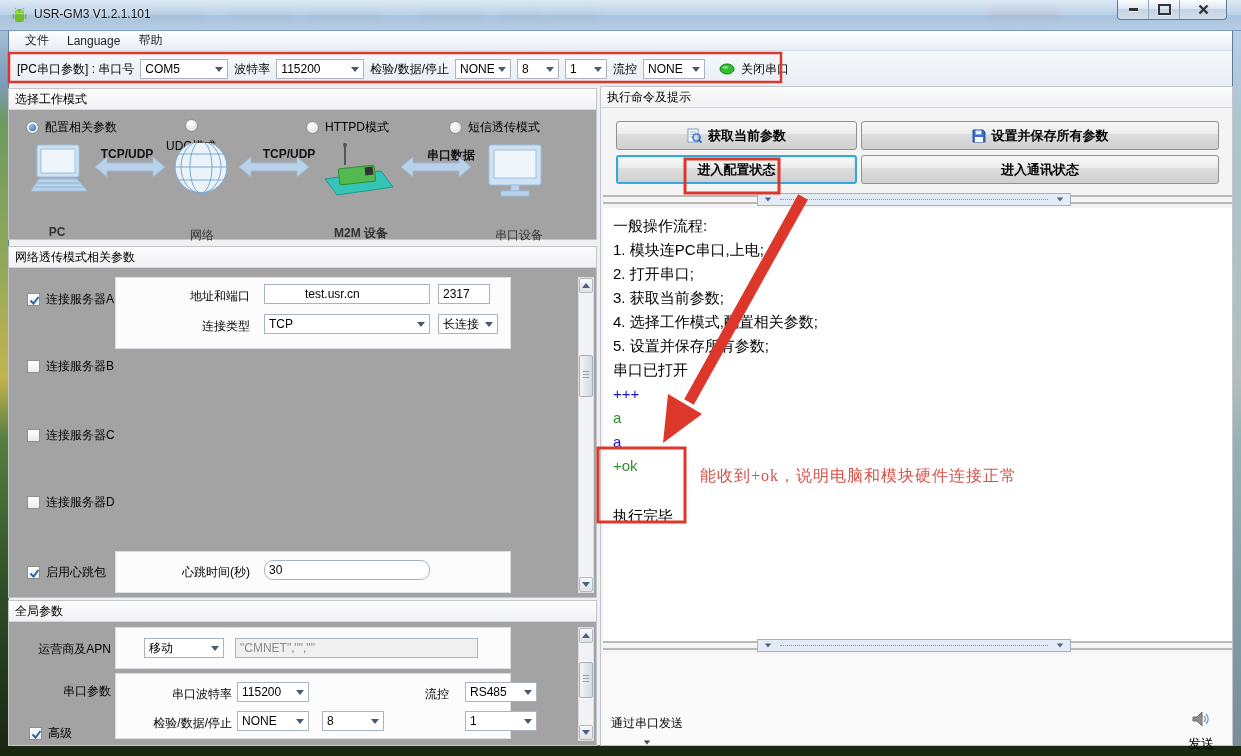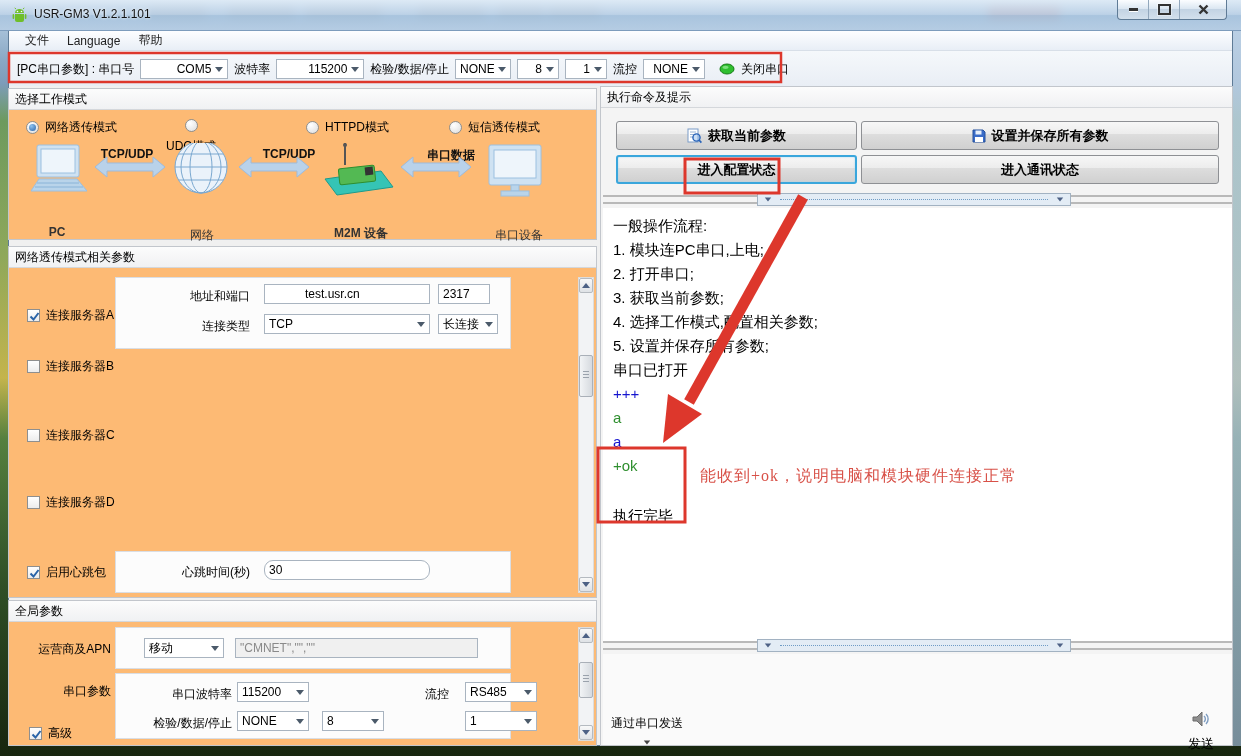--- a/index.html
+++ b/index.html
@@ -21,29 +21,29 @@
   .cap-btn:last-child{border-right:none;width:46px;}
   .glyph-min{width:9px;height:3px;background:#333;box-shadow:0 1px 0 #fff;}
   .glyph-max{width:9px;height:7px;border:2px solid #333;box-shadow:0 0 0 1px #ffffff66;}
   .win-edge-right{right:0;top:30px;width:8px;height:716px;background:linear-gradient(180deg,rgba(190,210,230,.85),rgba(150,175,200,.75));}
   .win-body-bg{left:8px;top:30px;width:1225px;height:716px;background:#f0f0f0;border:1px solid #5f7b96;border-top:none;box-sizing:border-box;}
   
   .menubar{left:9px;top:31px;width:1223px;height:20px;display:flex;align-items:center;gap:2px;padding-left:8px;box-sizing:border-box;
     background:linear-gradient(180deg,#fdfeff,#e8eef6);border-bottom:1px solid #d8dfe8;}
   .menu-item{padding:0 8px;color:#222;}
   .toolbar{left:9px;top:51px;width:1223px;height:35px;background:linear-gradient(180deg,#f5f8fb,#e9eef5);}
-  .tb-row{position:absolute;left:8px;top:7px;height:22px;display:flex;align-items:center;gap:6px;text-align:right;}
+  .tb-row{position:absolute;left:8px;top:7px;height:22px;display:flex;align-items:center;gap:6px;}
   .tb-label{white-space:nowrap;}
   .cmb{height:20px;background:#fff;border:1px solid #a9b4c0;display:flex;align-items:center;padding:0 4px;box-sizing:border-box;}
   .cmb .val{flex:1;white-space:nowrap;overflow:hidden;}
   .tri-dn{width:0;height:0;border-left:4px solid transparent;border-right:4px solid transparent;border-top:5px solid #4b5a6a;margin-left:4px;flex:none;}
   .tri-up-s{width:0;height:0;border-left:4px solid transparent;border-right:4px solid transparent;border-bottom:5px solid #4d6185;}
   .tri-dn-s{width:0;height:0;border-left:4px solid transparent;border-right:4px solid transparent;border-top:5px solid #4d6185;}
   
-  .group{position:absolute;background:#fdba74;border:1px solid #c2c6cc;box-sizing:border-box;}
+  .group{position:absolute;background:#a3a3a3;border:1px solid #c2c6cc;box-sizing:border-box;}
   .group-hd{height:20px;line-height:20px;padding-left:6px;background:linear-gradient(180deg,#fcfcfc,#f0f1f3);border-bottom:1px solid #d4d7db;color:#000;}
   .subpanel{position:absolute;background:#fcfcfc;border:1px solid #dadee4;box-sizing:border-box;}
   .flabel{position:absolute;text-align:right;white-space:nowrap;}
   .tinput{position:absolute;height:20px;border:1px solid #a9b4c0;background:#fff;box-sizing:border-box;padding:0 4px;font:12px "Liberation Sans",sans-serif;color:#000;}
   .tinput:disabled,.tinput.dis{background:#f0f0f0;color:#8a8a8a;}
   .cbrow{position:absolute;display:flex;align-items:center;gap:6px;white-space:nowrap;}
   .cb{width:13px;height:13px;background:linear-gradient(180deg,#fff,#ececec);border:1px solid #8e8f8f;box-sizing:border-box;position:relative;flex:none;}
   .cb svg{position:absolute;left:0px;top:0px;display:none;}
   .cb[data-checked="true"] svg{display:block;}
   .rb{width:13px;height:13px;border-radius:50%;background:radial-gradient(circle at 35% 30%,#fff,#dcdcdc);border:1px solid #8e8f8f;box-sizing:border-box;position:relative;flex:none;}
@@ -159,21 +159,21 @@
 </div>
 
 <div class="abs" style="left:8px;top:86px;width:589px;height:660px;">
 
   <div class="group" style="left:0;top:2px;width:589px;height:152px;">
     <div class="group-hd">选择工作模式</div>
     <div class="cbrow" style="left:17px;top:30px;">
       <span class="rb" data-checked="true">
           <span class="dot"></span>
         </span>
-      <span>网络透传模式</span>
+      <span>配置相关参数</span>
     </div>
     <div class="cbrow" style="left:157px;top:30px;flex-direction:column;">
       <span class="rb" data-checked="false"></span>
       <span>UDC模式</span>
     </div>
     <div class="cbrow" style="left:297px;top:30px;">
       <span class="rb" data-checked="false"></span>
       <span>HTTPD模式</span>
     </div>
     <div class="cbrow" style="left:440px;top:30px;">
@@ -224,21 +224,21 @@
     </svg>
     <div class="diag-label" style="left:26px;top:136px;width:44px;font-weight:bold;">PC</div>
     <div class="diag-label" style="left:168px;top:138px;width:50px;">网络</div>
     <div class="diag-label" style="left:312px;top:136px;width:80px;font-weight:bold;">M2M 设备</div>
     <div class="diag-label" style="left:470px;top:138px;width:80px;">串口设备</div>
   </div>
 
   <div class="group" style="left:0;top:160px;width:589px;height:352px;">
     <div class="group-hd">网络透传模式相关参数</div>
 
-    <div class="cbrow" style="left:18px;top:60px;">
+    <div class="cbrow" style="left:18px;top:44px;">
       <span class="cb" data-checked="true">
         <svg width="13" height="13" viewBox="0 0 13 13">
             <path d="M2.5 6.5 L5.5 9.5 L10.5 3" stroke="#2a64a8" stroke-width="2" fill="none"></path>
           </svg>
       </span>
       <span>连接服务器A</span>
     </div>
     <div class="subpanel" style="left:106px;top:30px;width:396px;height:72px;">
       <span class="flabel" style="left:40px;top:10px;width:94px;">地址和端口</span>
       <input class="tinput" style="left: 148px; top: 6px; width: 166px; padding-left: 40px;" value="test.usr.cn">

